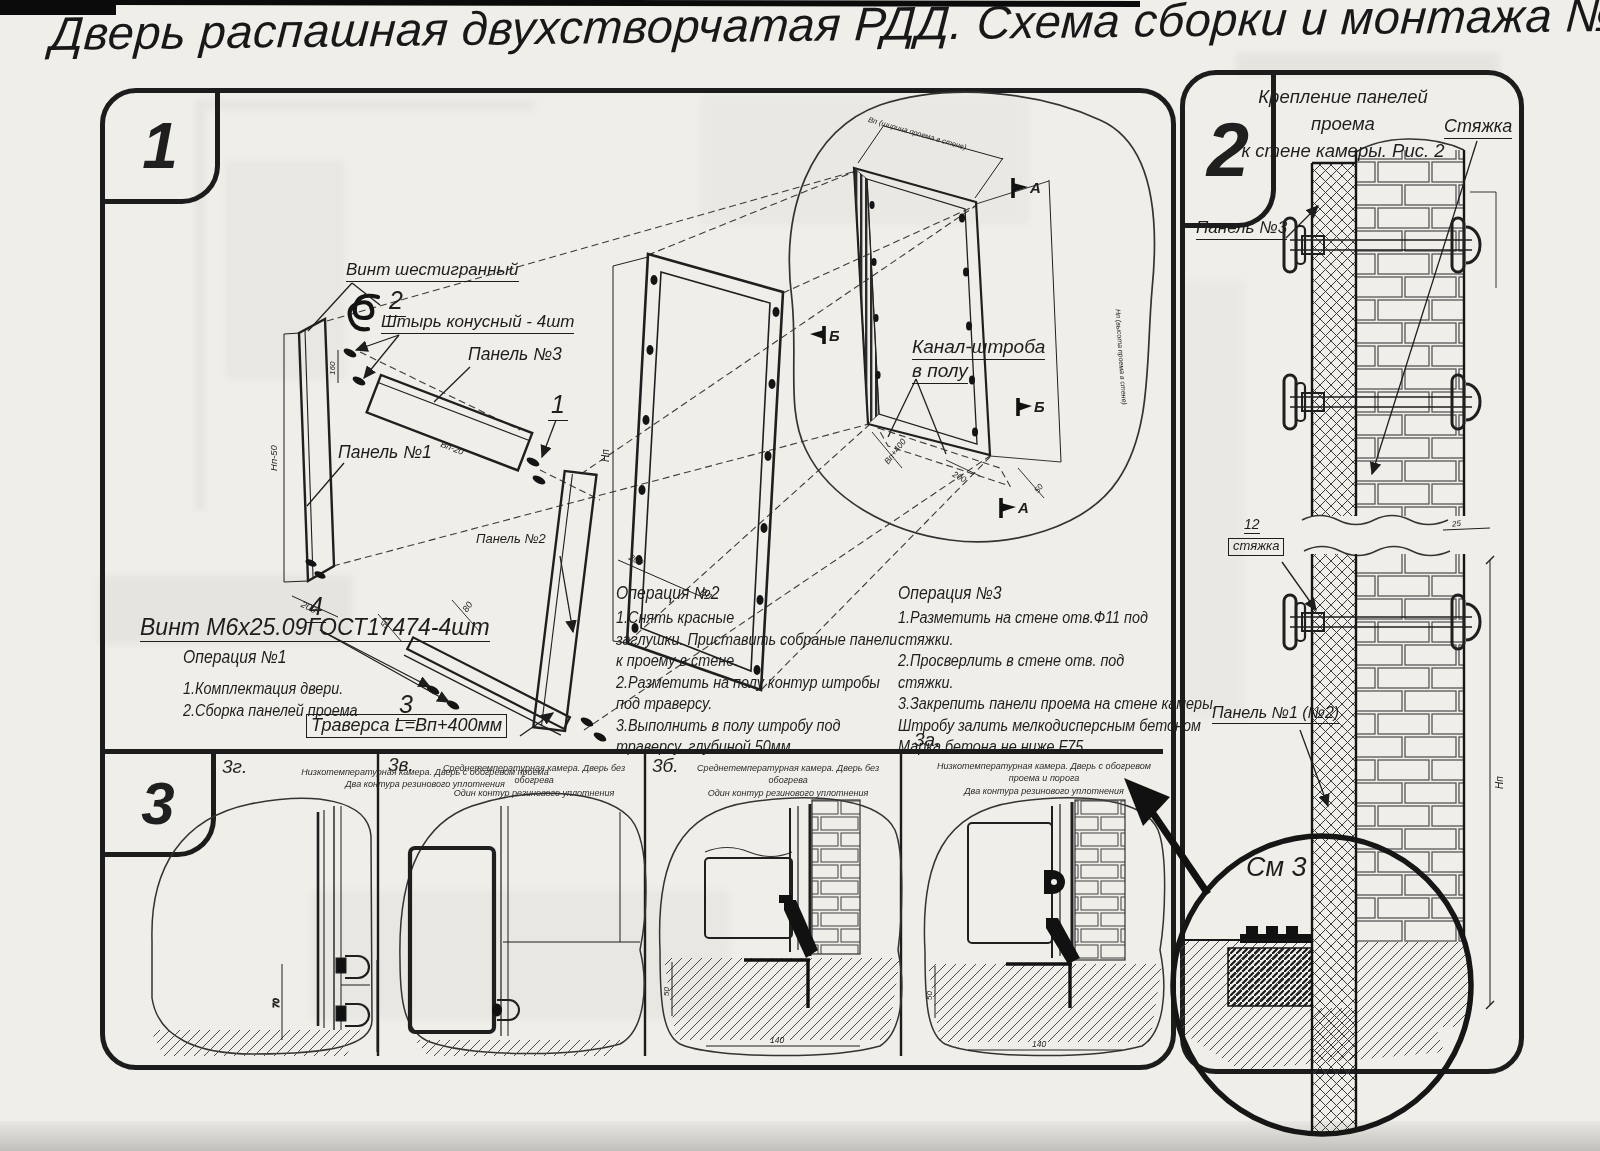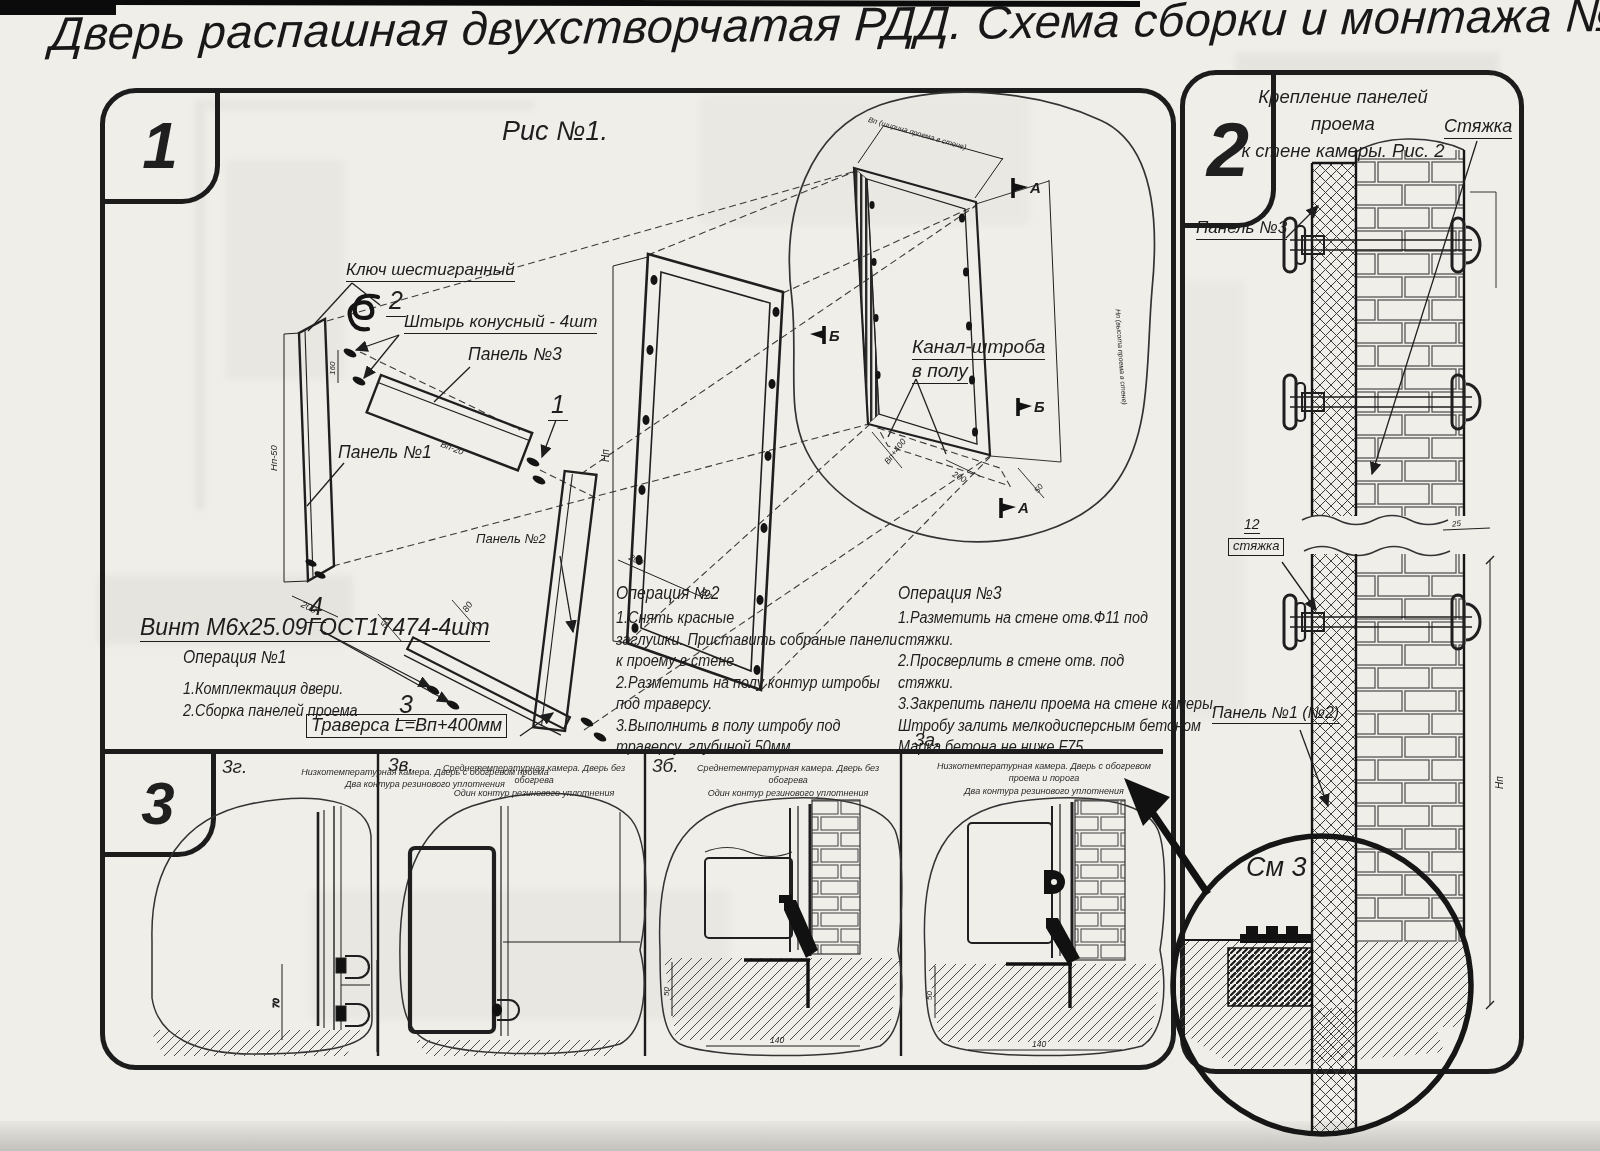--- a/index.html
+++ b/index.html
@@ -429,26 +429,25 @@
     <line x1="1300" y1="730" x2="1328" y2="806" marker-end="url(#ah2)"></line>
   </g>
 </svg>
 
 <svg style="left:1095px;top:765px" width="210" height="140" viewBox="1095 765 210 140">
   <line x1="1208" y1="894" x2="1152" y2="812" stroke="#111" stroke-width="7"></line>
   <polygon points="1124,778 1170,797 1143,826" fill="#111"></polygon>
 </svg>
 
 <div class="heading" style="left:385px;top:112px;width:340px">
-  <div style="font-size:27px">Рис №1.</div>
-</div>
-
-<div class="lbl u" style="left:346px;top:260px;font-size:17px">Ключ шестигранный</div>
+</div>
+
+<div class="lbl u" style="left:346px;top:260px;font-size:17px">Винт шестигранный</div>
 <div class="callout" style="left:386px;top:288px">2</div>
-<div class="lbl u" style="left:404px;top:312px;font-size:17px">Штырь конусный - 4шт</div>
+<div class="lbl u" style="left:381px;top:312px;font-size:17px">Штырь конусный - 4шт</div>
 <div class="lbl" style="left:468px;top:344px;font-size:17.5px">Панель №3</div>
 <div class="lbl" style="left:338px;top:442px;font-size:17.5px">Панель №1</div>
 <div class="callout" style="left:548px;top:392px">1</div>
 <div class="lbl" style="left:476px;top:532px;font-size:13px">Панель №2</div>
 <div class="callout" style="left:306px;top:594px">4</div>
 <div class="lbl u" style="left:140px;top:614px;font-size:23px">Винт М6х25.09ГОСТ17474-4шт</div>
 <div class="callout" style="left:396px;top:692px">3</div>
 <div class="lbl boxed" style="left:306px;top:714px;font-size:18px">Траверса  L=Bп+400мм</div>
 
 <div class="lbl" style="left:912px;top:336px;font-size:19px">

